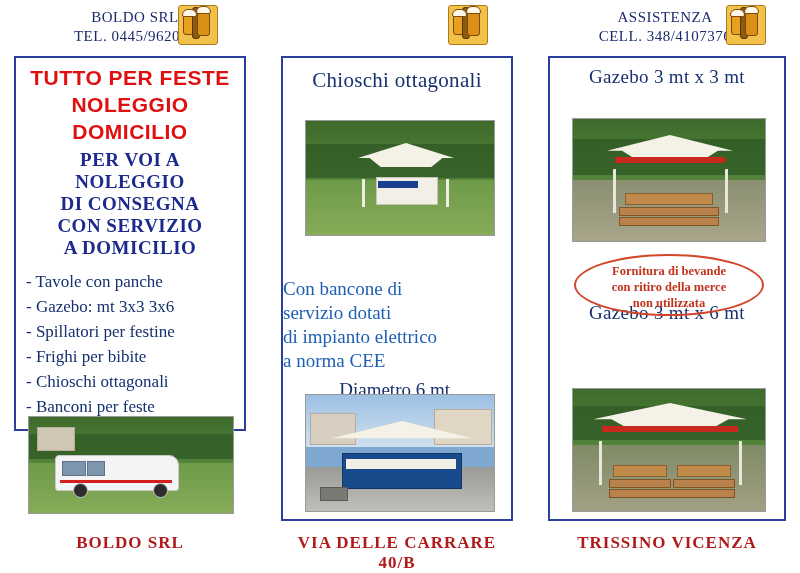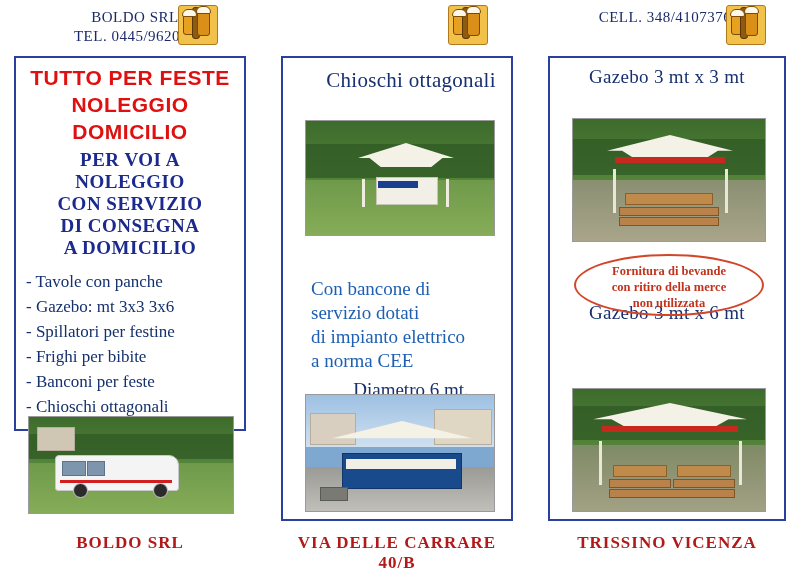--- a/index.html
+++ b/index.html
@@ -92,21 +92,21 @@
 
   
   .panel {
     position: absolute;
     top: 56px;
     background: #ffffff;
     border: 2px solid #2a3f9e;
     box-sizing: border-box;
   }
   .panel.p1 { left: 14px;  width: 232px; height: 375px; }
-  .panel.p2 { left: 281px; width: 232px; height: 465px; padding-left: 28px; }
+  .panel.p2 { left: 281px; width: 232px; height: 465px; }
   .panel.p3 { left: 548px; width: 238px; height: 465px; }
 
   
   .footer {
     position: absolute;
     top: 533px;
     text-align: center;
     color: #b01a1a;
     font-family: "Liberation Serif", serif;
     font-size: 17px;
@@ -267,20 +267,21 @@
     <div class="logo logo-mid">
       <div class="lbox"></div>
         <div class="glass"></div>
         <div class="bot"></div>
       <div class="glass g2"></div>
         <div class="foam"></div>
         <div class="foam f2"></div>
     </div>
 
     <div class="hdr-col right">
+      <div>ASSISTENZA</div>
       <div>CELL. 348/4107376</div>
     </div>
 
     <div class="logo logo-right">
       <div class="lbox"></div>
         <div class="glass"></div>
         <div class="bot"></div>
       <div class="glass g2"></div>
         <div class="foam"></div>
         <div class="foam f2"></div>
@@ -289,31 +290,31 @@
 
   <div class="panel p1">
     <div class="title-red">
       <div>TUTTO PER FESTE</div>
       <div>NOLEGGIO</div>
       <div>DOMICILIO</div>
     </div>
     <div class="title-blue">
       <div>PER VOI A</div>
       <div>NOLEGGIO</div>
+      <div>DI CONSEGNA</div>
       <div>CON SERVIZIO</div>
-      <div>DI CONSEGNA</div>
       <div>A DOMICILIO</div>
     </div>
     <div class="list">
       <div>- Tavole con panche</div>
       <div>- Gazebo: mt 3x3  3x6</div>
       <div>- Spillatori per festine</div>
       <div>- Frighi per bibite</div>
+      <div>- Chioschi ottagonali</div>
       <div>- Banconi per feste</div>
-      <div>- Chioschi ottagonali</div>
     </div>
     <div class="script">Servizio Assistenza</div>
 
     <div class="photo" style="position:absolute; left:12px; top:358px; width:204px; height:96px;">
       <div class="sky"></div>
       <div class="trees" style="top:0; height:48%;"></div>
       <div class="trees2" style="top:18%; height:26%;"></div>
       <div class="ground" style="height:52%;"></div>
       <div class="bldg" style="left:8px; top:10px; width:36px; height:22px; background:#cfc6b4;"></div>
       <div class="van" style="left:26px; top:38px; width:122px; height:34px;">

